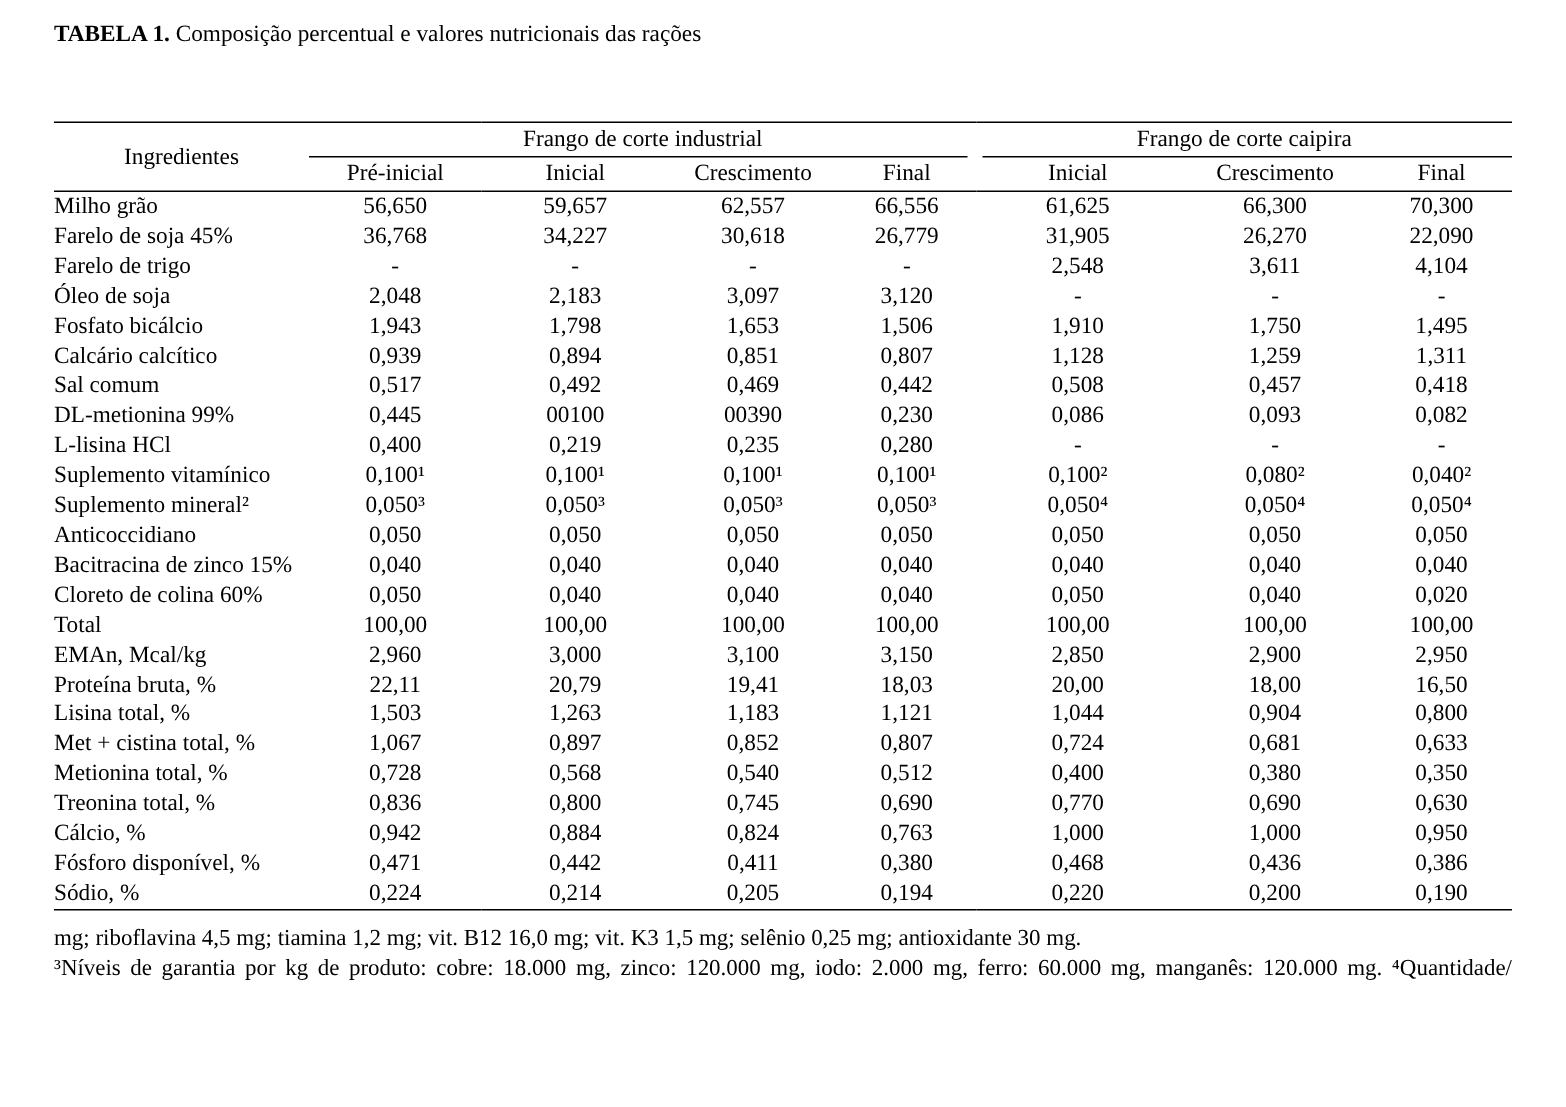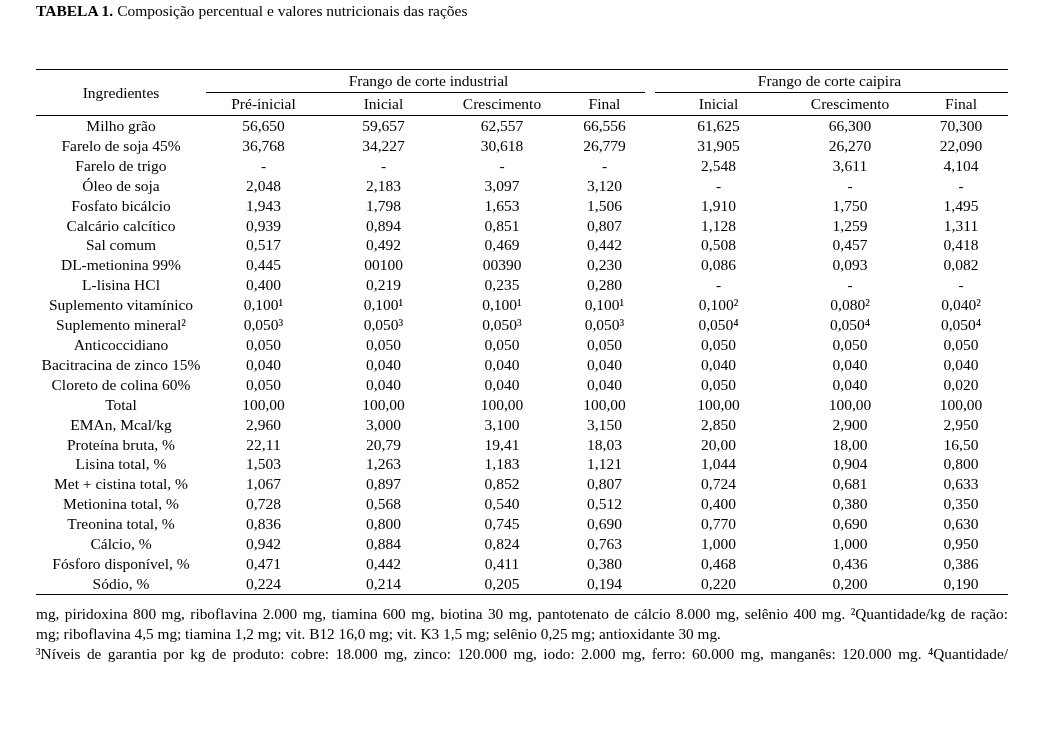--- a/index.html
+++ b/index.html
@@ -3,21 +3,21 @@
 <meta charset="utf-8">
 <style>
   * { box-sizing: border-box; }
   html, body { margin: 0; padding: 0; }
   body {
     width: 1044px; height: 738px;
     background: #ffffff; color: #000000;
     font-family: "Liberation Serif", "DejaVu Serif", serif;
     overflow: hidden;
   }
-  .page { padding: 0 36px 0 36px; }
+  .page { padding: 12px 36px 0 36px; }
 
   .title { font-size: 15.5px; line-height: 21px; margin-bottom: 27px; }
   .title-label { font-weight: bold; }
 
   table.nutrition {
     width: 972px;
     border-collapse: collapse;
     table-layout: fixed;
     border-top: 1.5px solid #000;
     border-bottom: 1.5px solid #000;
@@ -34,21 +34,21 @@
     border-bottom: 1px solid #000;
   }
   tr.phase-row th { height: 23px; text-align: center; border-bottom: 1.5px solid #000; }
   th.ing-head { text-align: center; border-bottom: 1.5px solid #000; }
 
   tbody td {
     font-size: 15.5px; line-height: 19.9px; height: 19.9px;
     padding: 0; text-align: center;
     white-space: nowrap; overflow: hidden;
   }
-  tbody td.ing { text-align: center; }
+  tbody td.ing { text-align: left; }
 
   .footnotes { margin-top: 9px; width: 972px; font-size: 15.3px; }
   .fn-line { line-height: 20.2px; }
   .fn-line.just { text-align: justify; text-align-last: justify; }
 </style>
 </head>
 <body>
 
 <div class="page">
 
@@ -322,21 +322,20 @@
           <td>0,194</td>
           <td>0,220</td>
           <td>0,200</td>
           <td>0,190</td>
         </tr>
       </tbody>
   </table>
 
   <div class="footnotes">
       <div>
-        <div class="fn-line just">mg, piridoxina 800 mg, riboflavina 2.000 mg, tiamina 600 mg, biotina 30 mg, pantotenato de cálcio 8.000 mg, selênio 400 mg. ²Quantidade/kg de ração:</div>
         <div class="fn-line">mg; riboflavina 4,5 mg; tiamina 1,2 mg; vit. B12 16,0 mg; vit. K3 1,5 mg; selênio 0,25 mg; antioxidante 30 mg.</div>
       </div>
       <div>
         <div class="fn-line just">³Níveis de garantia por kg de produto: cobre: 18.000 mg, zinco: 120.000 mg, iodo: 2.000 mg, ferro: 60.000 mg, manganês: 120.000 mg. ⁴Quantidade/</div>
       </div>
     </div>
 
 </div>
 
 </body></html>

